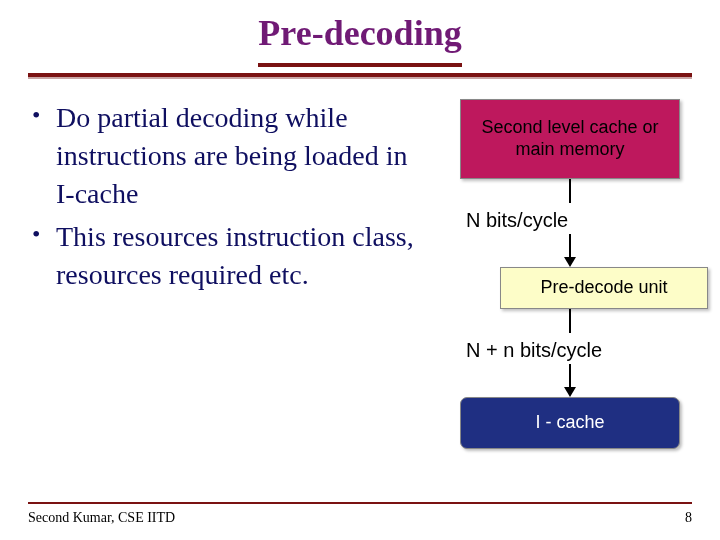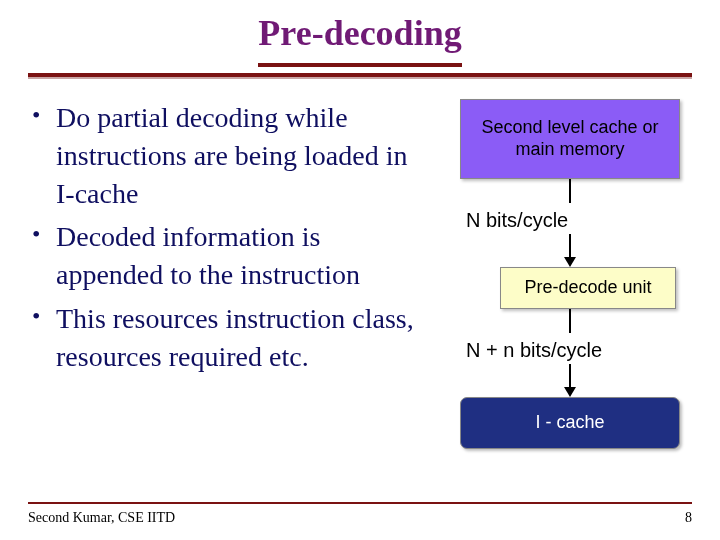--- a/index.html
+++ b/index.html
@@ -75,22 +75,22 @@
     text-align: center;
     font-size: 18px;
     border: 1px solid #888;
     box-shadow: 2px 2px 3px rgba(0,0,0,.25);
     display: flex;
     align-items: center;
     justify-content: center;
     flex-direction: column;
     line-height: 1.2;
   }
-  .box-cache  { height: 80px; background: #8b5cf6; color: #000; }
-  .box-predec { height: 42px; background: #fdfdc8; color: #000; margin-left: 60px; width: 176px; align-items: center;}
+  .box-cache  { height: 80px; background: #be185d; color: #000; }
+  .box-predec { height: 42px; background: #fdfdc8; color: #000; margin-left: 60px; width: 208px; align-items: center;}
   .box-icache { height: 52px; background: #1f2f82; color: #fff; border-radius: 7px; }
   .arrow-seg {
     display:flex;
     flex-direction:column;
     align-items:center;
     margin-left: 20px;
     width:220px;
   }
   .arrow-line{
     width:2px;
@@ -128,21 +128,20 @@
 
 <div class="title-wrap">
   <span class="title">Pre-decoding</span>
 </div>
 <div class="hr-main"></div>
 
 <div class="content">
   <div class="col-left">
     <ul class="bullets">
       <li>Do partial decoding while instructions are being loaded in I-cache</li>
-      <li>Decoded information is appended to the instruction</li>
       <li>This resources instruction class, resources required etc.</li>
     </ul>
   </div>
 
   <div class="col-right">
     <div class="box box-cache">
       <span>Second level cache or main memory</span>
     </div>
 
     <div class="arrow-seg">

